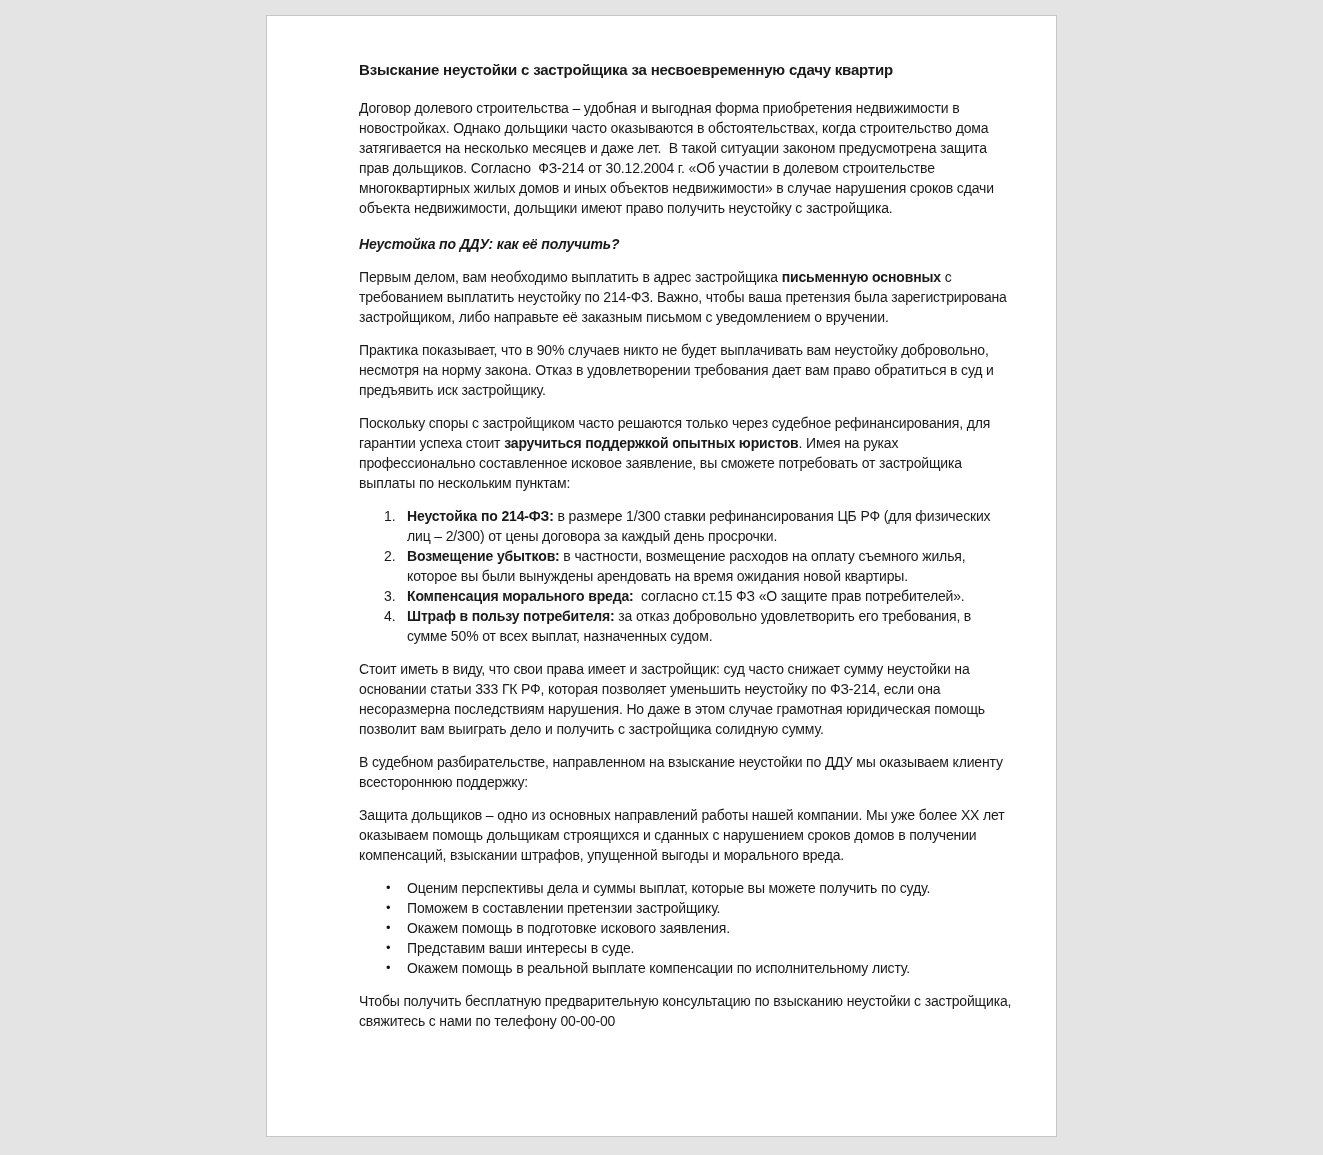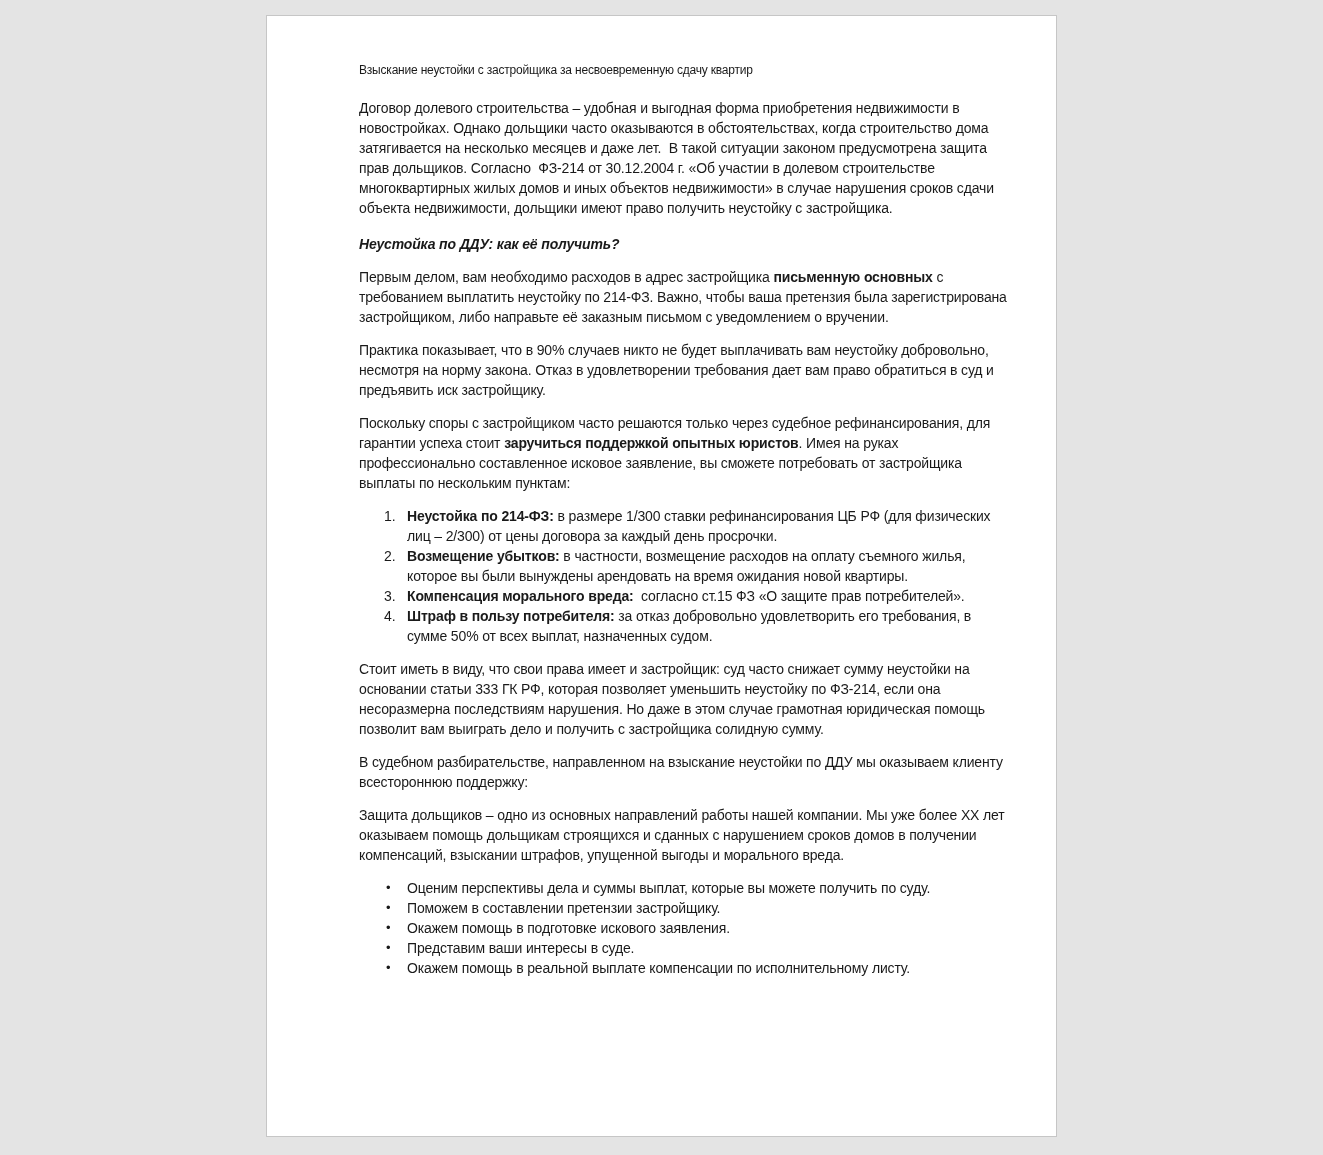--- a/index.html
+++ b/index.html
@@ -20,22 +20,22 @@
     height: 1122px;
     margin: 15px auto 0 auto;
     background: #ffffff;
     border: 1px solid #c6c6c6;
   }
   .content {
     box-sizing: border-box;
     padding: 42px 44px 0 92px;
   }
   .doc-title {
-    font-size: 12px;
-    font-weight: normal;
+    font-size: 15px;
+    font-weight: bold;
     letter-spacing: -0.2px;
     line-height: 24px;
     margin: 0 0 16px 0;
   }
   .para, .heading, .list {
     font-size: 14px;
     letter-spacing: -0.15px;
     line-height: 20px;
     margin: 0 0 13px 0;
     white-space: pre-wrap;
@@ -63,23 +63,24 @@
 </style>
 </head>
 <body>
 
 <div class="page">
   <div class="content">
     <h1 class="doc-title">Взыскание неустойки с застройщика за несвоевременную сдачу квартир</h1>
     <div id="doc-blocks">
         <p class="para"><span class="run">Договор долевого строительства – удобная и выгодная форма приобретения недвижимости в новостройках. Однако дольщики часто оказываются в обстоятельствах, когда строительство дома затягивается на несколько месяцев и даже лет.  В такой ситуации законом предусмотрена защита прав дольщиков. Согласно  ФЗ-214 от 30.12.2004 г. «Об участии в долевом строительстве многоквартирных жилых домов и иных объектов недвижимости» в случае нарушения сроков сдачи объекта недвижимости, дольщики имеют право получить неустойку с застройщика.</span></p>
         <p class="heading"><span class="run-b">Неустойка по ДДУ: как её получить?</span></p>
-        <p class="para"><span class="run">Первым делом, вам необходимо расходов в адрес застройщика </span><span class="run-b">письменную основных</span><span class="run"> с требованием выплатить неустойку по 214-ФЗ. Важно, чтобы ваша претензия была зарегистрирована застройщиком, либо направьте её заказным письмом с уведомлением о вручении.</span></p>
+        <p class="para"><span class="run">Первым делом, вам необходимо выплатить в адрес застройщика </span><span class="run-b">письменную основных</span><span class="run"> с требованием выплатить неустойку по 214-ФЗ. Важно, чтобы ваша претензия была зарегистрирована застройщиком, либо направьте её заказным письмом с уведомлением о вручении.</span></p>
         <p class="para"><span class="run">Практика показывает, что в 90% случаев никто не будет выплачивать вам неустойку добровольно, несмотря на норму закона. Отказ в удовлетворении требования дает вам право обратиться в суд и предъявить иск застройщику.</span></p>
         <p class="para"><span class="run">Поскольку споры с застройщиком часто решаются только через судебное рефинансирования, для гарантии успеха стоит </span><span class="run-b">заручиться поддержкой опытных юристов</span><span class="run">. Имея на руках профессионально составленное исковое заявление, вы сможете потребовать от застройщика выплаты по нескольким пунктам:</span></p>
         <div class="list"><div class="list-item"><span class="marker">1.</span><span class="run-b">Неустойка по 214-ФЗ:</span><span class="run"> в размере 1/300 ставки рефинансирования ЦБ РФ (для физических лиц – 2/300) от цены договора за каждый день просрочки.</span></div><div class="list-item"><span class="marker">2.</span><span class="run-b">Возмещение убытков:</span><span class="run"> в частности, возмещение расходов на оплату съемного жилья, которое вы были вынуждены арендовать на время ожидания новой квартиры.</span></div><div class="list-item"><span class="marker">3.</span><span class="run-b">Компенсация морального вреда:</span><span class="run">  согласно ст.15 ФЗ «О защите прав потребителей».</span></div><div class="list-item"><span class="marker">4.</span><span class="run-b">Штраф в пользу потребителя:</span><span class="run"> за отказ добровольно удовлетворить его требования, в сумме 50% от всех выплат, назначенных судом.</span></div></div>
         <p class="para"><span class="run">Стоит иметь в виду, что свои права имеет и застройщик: суд часто снижает сумму неустойки на основании статьи 333 ГК РФ, которая позволяет уменьшить неустойку по ФЗ-214, если она несоразмерна последствиям нарушения. Но даже в этом случае грамотная юридическая помощь позволит вам выиграть дело и получить с застройщика солидную сумму.</span></p>
         <p class="para"><span class="run">В судебном разбирательстве, направленном на взыскание неустойки по ДДУ мы оказываем клиенту всестороннюю поддержку:</span></p>
         <p class="para"><span class="run">Защита дольщиков – одно из основных направлений работы нашей компании. Мы уже более XX лет оказываем помощь дольщикам строящихся и сданных с нарушением сроков домов в получении компенсаций, взыскании штрафов, упущенной выгоды и морального вреда.</span></p>
         <div class="list"><div class="list-item"><span class="marker bullet">•</span><span class="run">Оценим перспективы дела и суммы выплат, которые вы можете получить по суду.</span></div><div class="list-item"><span class="marker bullet">•</span><span class="run">Поможем в составлении претензии застройщику.</span></div><div class="list-item"><span class="marker bullet">•</span><span class="run">Окажем помощь в подготовке искового заявления.</span></div><div class="list-item"><span class="marker bullet">•</span><span class="run">Представим ваши интересы в суде.</span></div><div class="list-item"><span class="marker bullet">•</span><span class="run">Окажем помощь в реальной выплате компенсации по исполнительному листу.</span></div></div>
+        <p class="para"><span class="run">Чтобы получить бесплатную предварительную консультацию по взысканию неустойки с застройщика, свяжитесь с нами по телефону 00-00-00</span></p>
       </div>
   </div>
 </div>
 
 </body></html>

